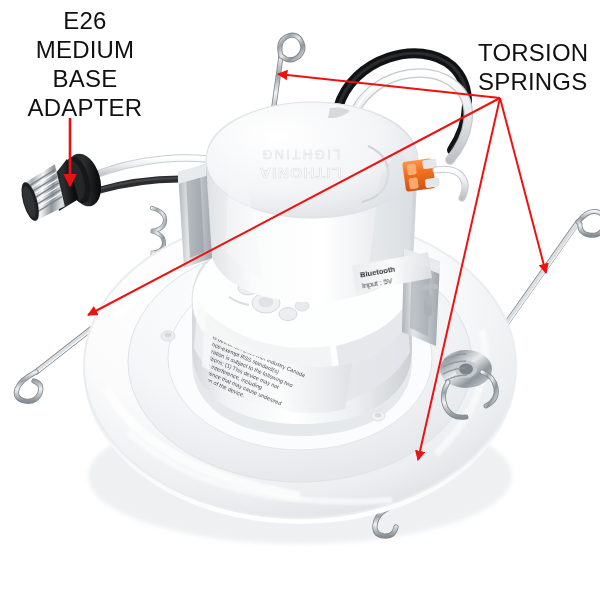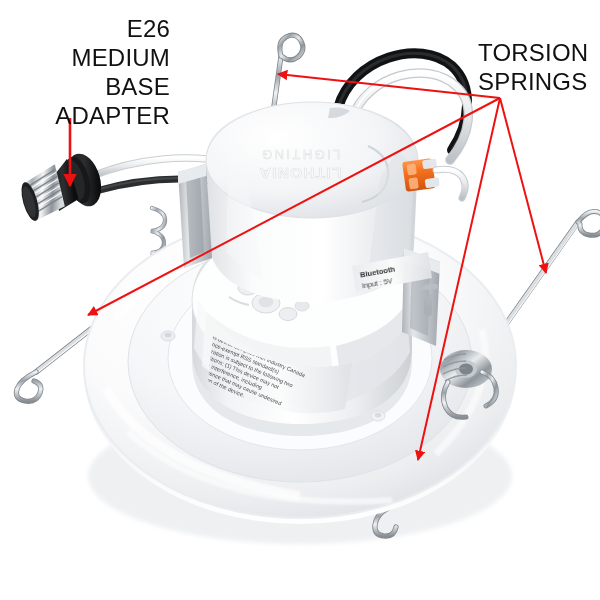--- a/index.html
+++ b/index.html
@@ -17,21 +17,21 @@
 
   .callout{
     position:absolute;
     color:#111111;
     font-size:24px;
     line-height:29px;
     letter-spacing:.2px;
     white-space:pre-line;
     font-weight:400;
   }
-  #callout-left{left:0;top:14px;width:170px;text-align:right;}
+  #callout-left{left:0;top:6px;width:170px;text-align:center;}
   #callout-right{left:478px;top:38px;width:124px;text-align:left;}
 </style>
 </head>
 <body>
 
 <div id="stage">
 
   <svg id="photo" viewBox="0 0 600 600">
     <defs>
       <radialGradient id="gTrimTop" cx="38%" cy="26%" r="82%">

